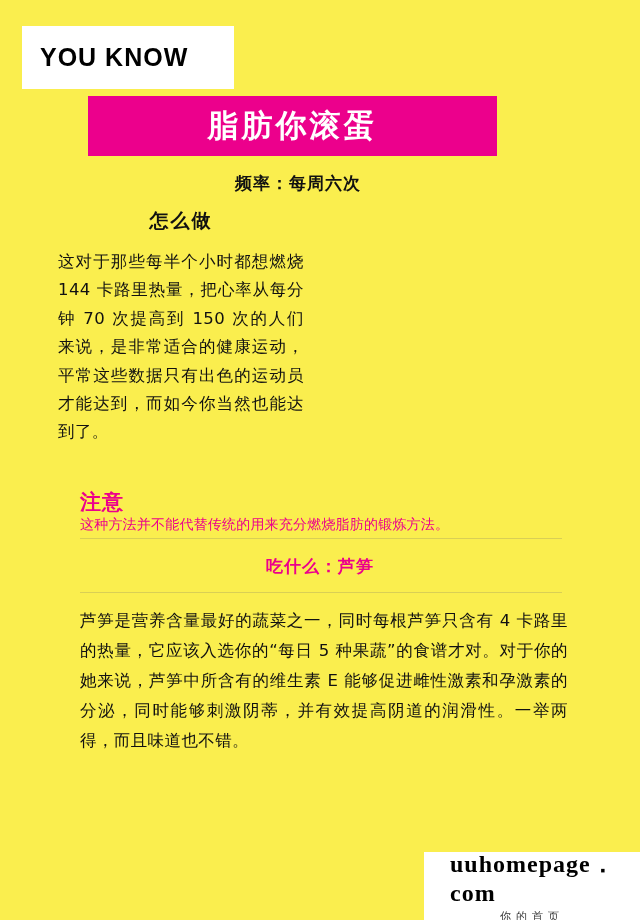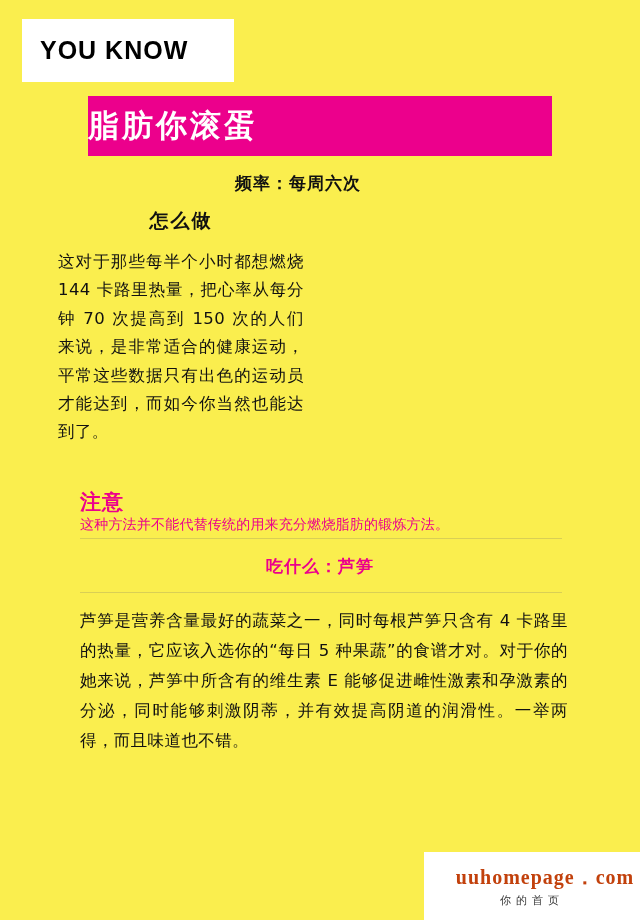--- a/index.html
+++ b/index.html
@@ -16,45 +16,46 @@
   }
   .page {
     position: relative;
     width: 640px;
     height: 920px;
   }
   
   .brand-tag {
     position: absolute;
     left: 22px;
-    top: 19px;
+    top: 26px;
     width: 212px;
     height: 63px;
     background: #ffffff;
     display: flex;
     align-items: center;
   }
   .brand-tag-text {
     font-size: 25px;
     font-weight: bold;
     letter-spacing: 1px;
     color: #000000;
     padding-left: 18px;
     font-family: "Liberation Sans", sans-serif;
   }
   
   .title-bar {
     position: absolute;
     left: 88px;
     top: 96px;
-    width: 464px;
+    width: 409px;
     height: 60px;
     background: #ec008c;
     display: flex;
     align-items: center;
+    justify-content: center;
   }
   .title-bar-text {
     color: #ffffff;
     font-size: 31px;
     font-weight: bold;
     letter-spacing: 3px;
     font-family: "DejaVu Sans", "Liberation Sans", sans-serif;
   }
   
   .frequency {
@@ -173,23 +174,23 @@
     top: 852px;
     width: 216px;
     height: 68px;
     background: #ffffff;
     display: flex;
     flex-direction: column;
     align-items: center;
     justify-content: center;
   }
   .watermark-main {
-    font-size: 20px;
-    font-weight: bold;
-    color: #c2410c;
+    font-size: 24px;
+    font-weight: bold;
+    color: #000000;
     letter-spacing: 1px;
     font-family: "Liberation Serif", serif;
     margin-left: 26px;
   }
   .watermark-sub {
     font-size: 11px;
     color: #333333;
     letter-spacing: 5px;
     margin-top: 2px;
     font-family: Liberation Mono, monospace;

